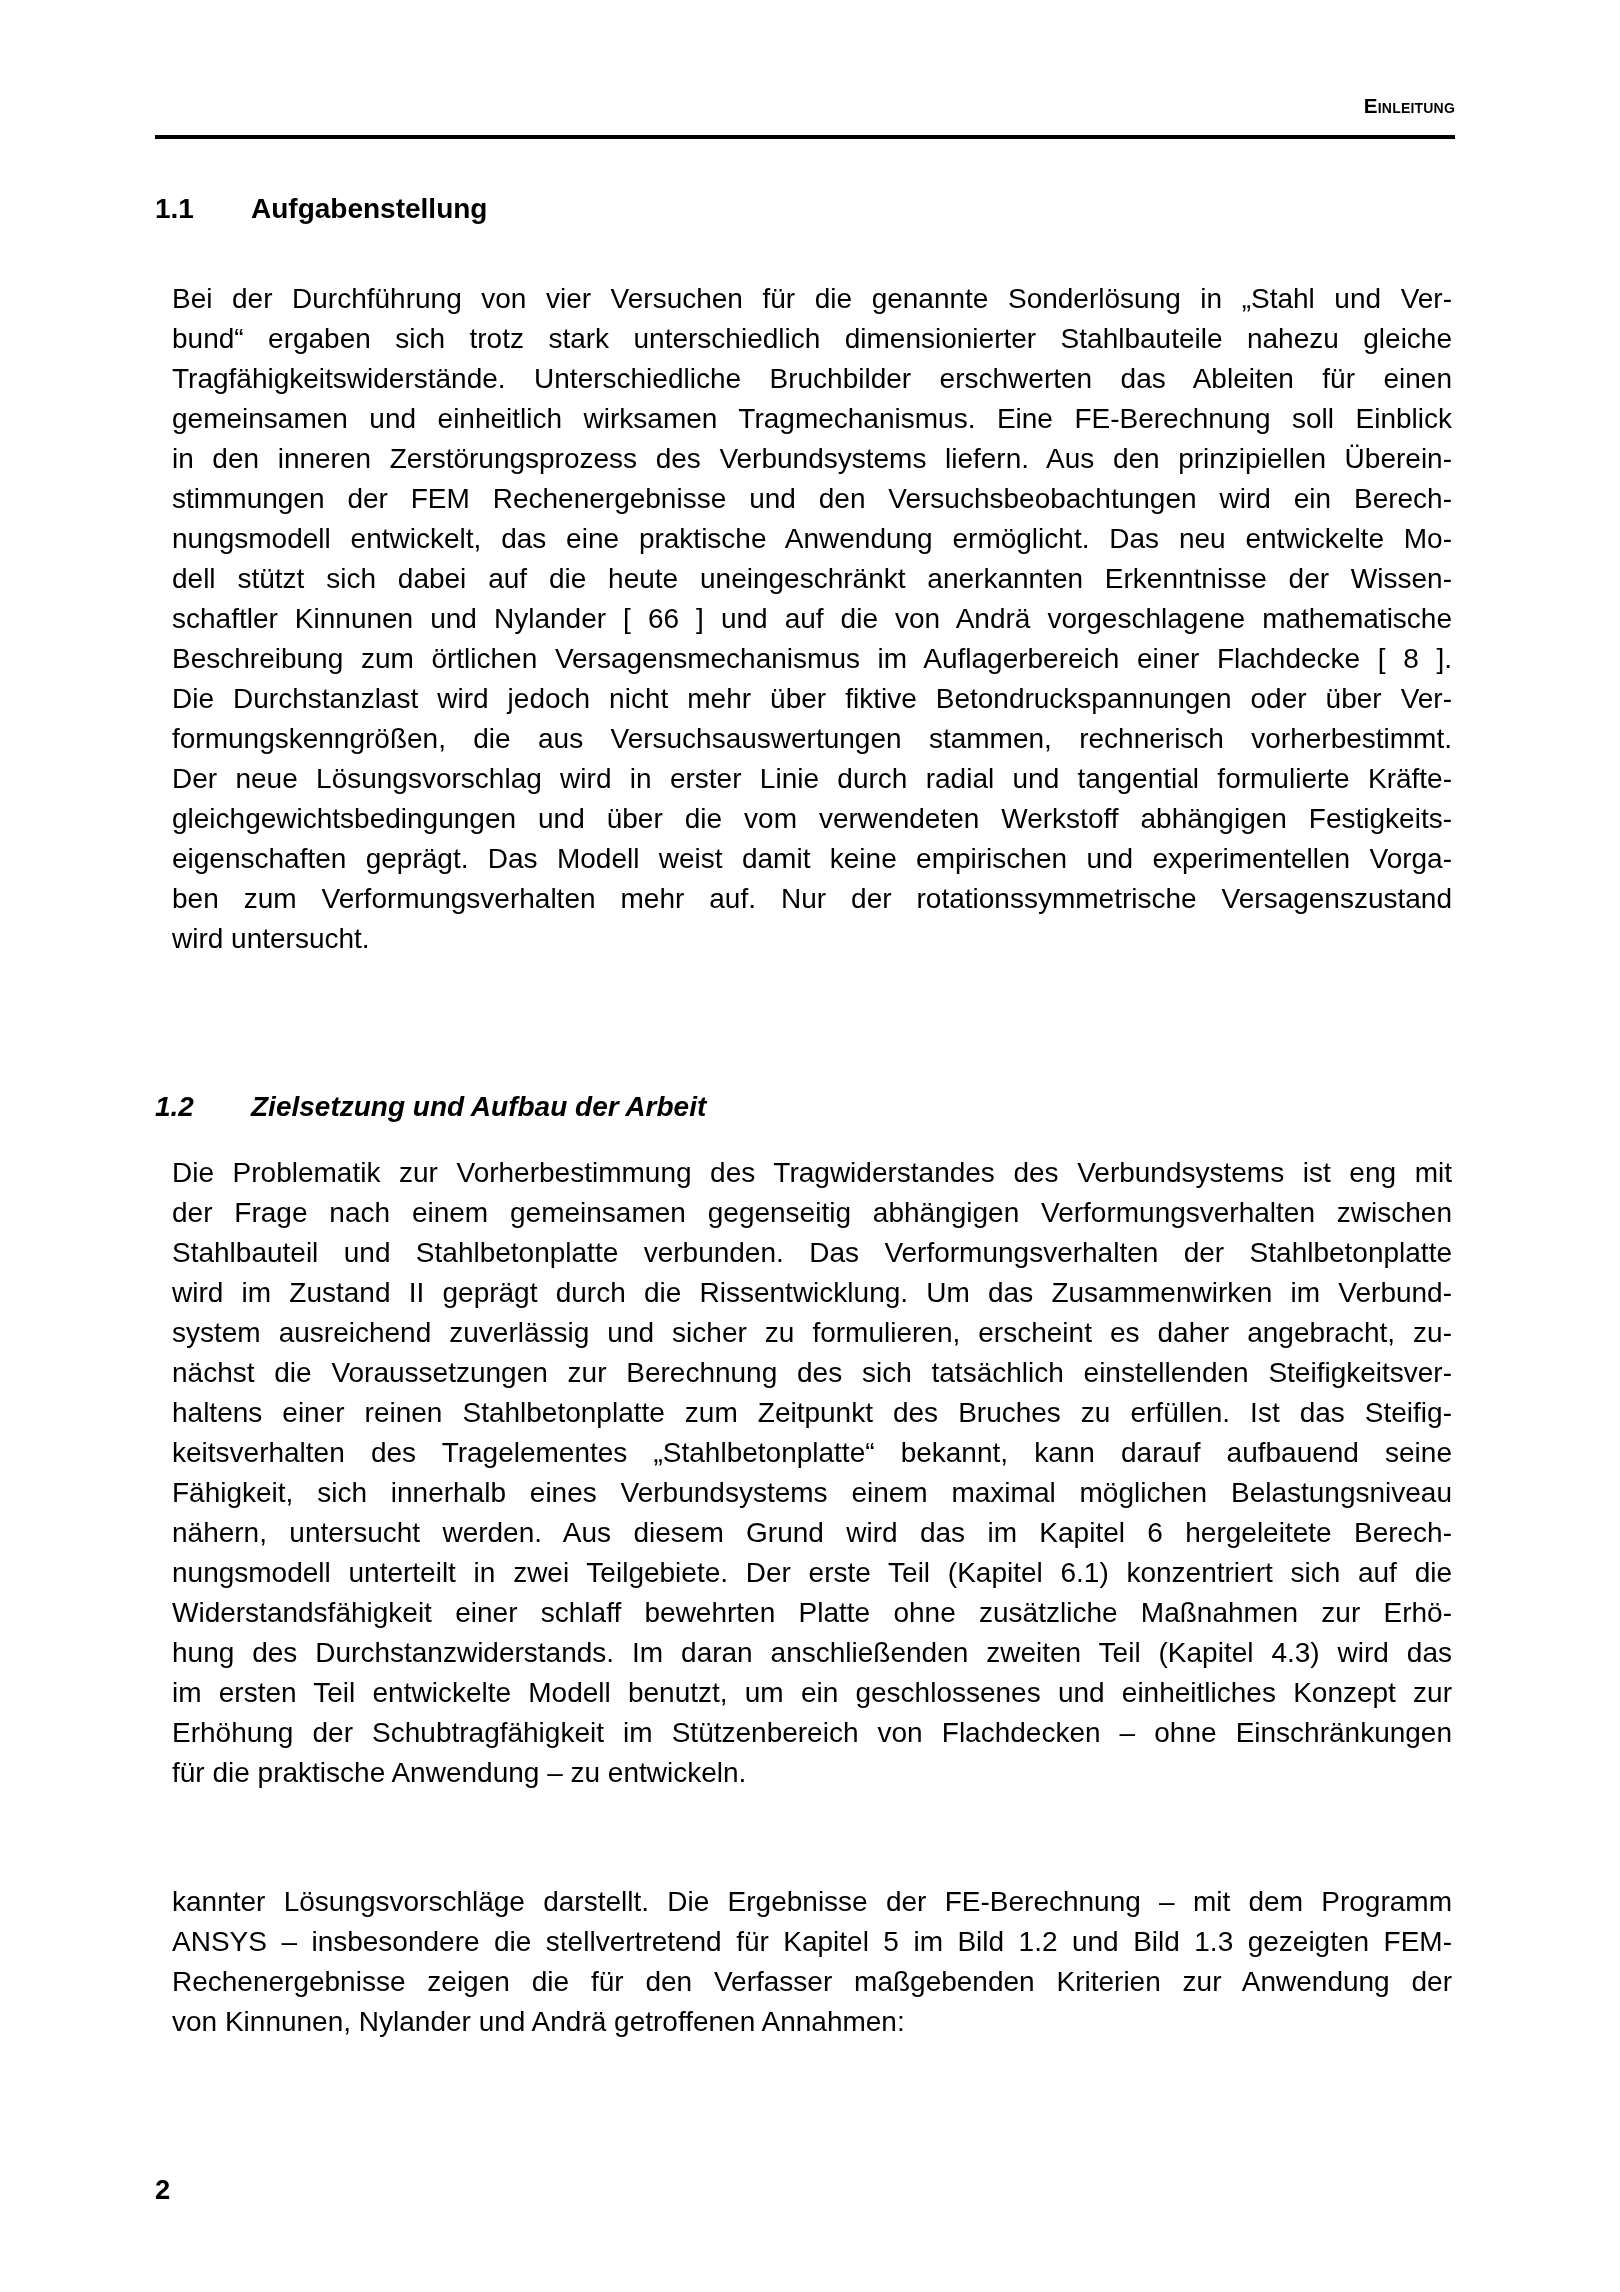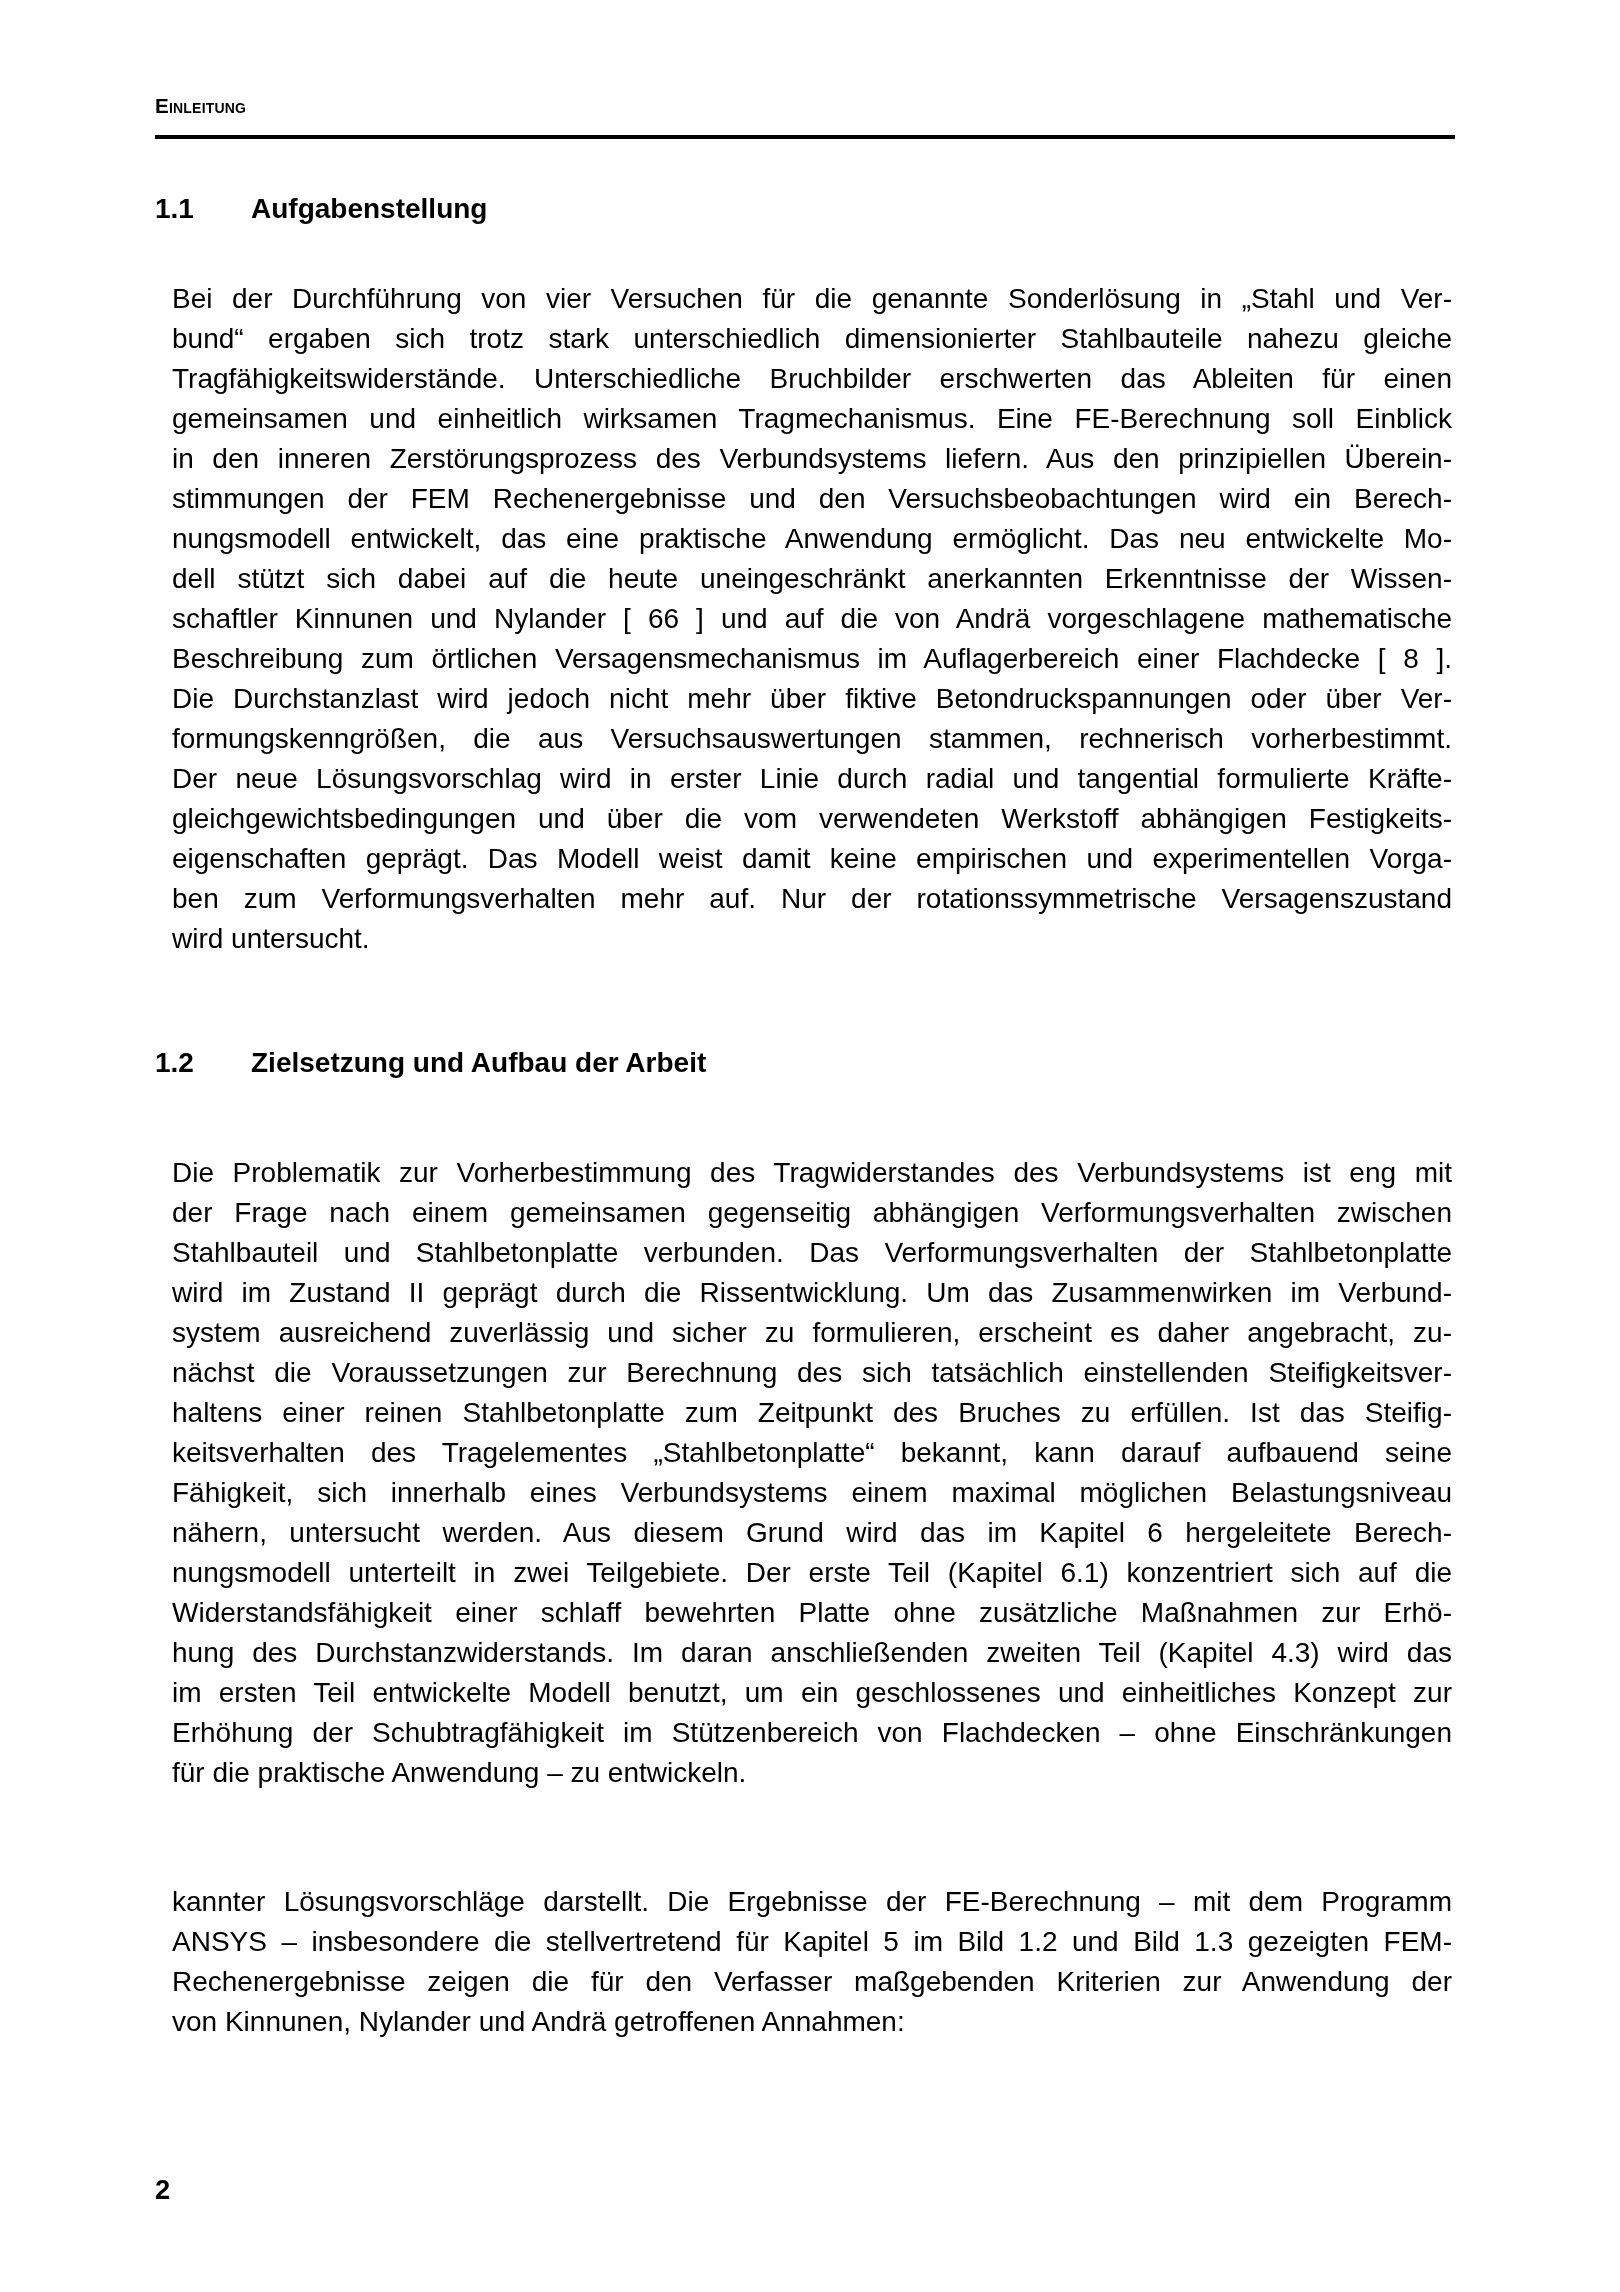--- a/index.html
+++ b/index.html
@@ -21,20 +21,21 @@
       top: 94px;
       width: 1300px;
     }
     .running-head {
       font-weight: bold;
       font-size: 20.6px;
       letter-spacing: 0.2px;
       line-height: 23.5px;
       font-variant: small-caps;
       margin: 0;
+      text-align: right;
     }
     .header-rule {
       position: absolute;
       left: 0;
       top: 41px;
       width: 1300px;
       height: 3.9px;
       background: #000000;
     }
     .section-heading {
@@ -105,21 +106,21 @@
   <span class="line">Beschreibung zum örtlichen Versagensmechanismus im Auflagerbereich einer Flachdecke [ 8 ].</span>
   <span class="line">Die Durchstanzlast wird jedoch nicht mehr über fiktive Betondruckspannungen oder über Ver-</span>
   <span class="line">formungskenngrößen, die aus Versuchsauswertungen stammen, rechnerisch vorherbestimmt.</span>
   <span class="line">Der neue Lösungsvorschlag wird in erster Linie durch radial und tangential formulierte Kräfte-</span>
   <span class="line">gleichgewichtsbedingungen und über die vom verwendeten Werkstoff abhängigen Festigkeits-</span>
   <span class="line">eigenschaften geprägt. Das Modell weist damit keine empirischen und experimentellen Vorga-</span>
   <span class="line">ben zum Verformungsverhalten mehr auf. Nur der rotationssymmetrische Versagenszustand</span>
   <span class="line last">wird untersucht.</span>
 </div>
 
-<h2 class="section-heading" style="top:1046px;">
+<h2 class="section-heading" style="top:1090px;font-style:italic;">
   <span class="section-number">1.2</span>
   <span class="section-title">Zielsetzung und Aufbau der Arbeit</span>
 </h2>
 
 <div class="para" style="top:1136px;">
   <span class="line">Die Problematik zur Vorherbestimmung des Tragwiderstandes des Verbundsystems ist eng mit</span>
   <span class="line">der Frage nach einem gemeinsamen gegenseitig abhängigen Verformungsverhalten zwischen</span>
   <span class="line">Stahlbauteil und Stahlbetonplatte verbunden. Das Verformungsverhalten der Stahlbetonplatte</span>
   <span class="line">wird im Zustand II geprägt durch die Rissentwicklung. Um das Zusammenwirken im Verbund-</span>
   <span class="line">system ausreichend zuverlässig und sicher zu formulieren, erscheint es daher angebracht, zu-</span>

